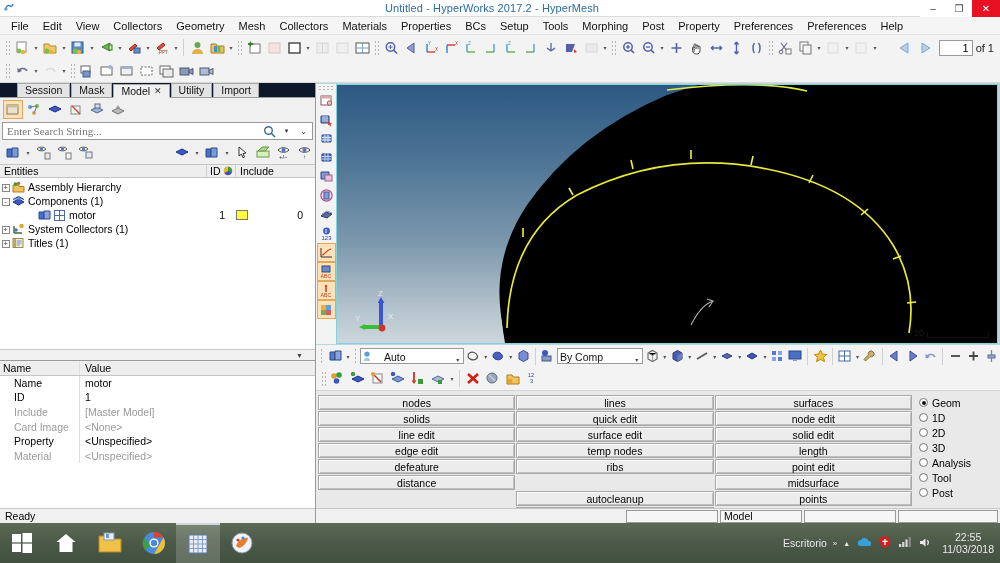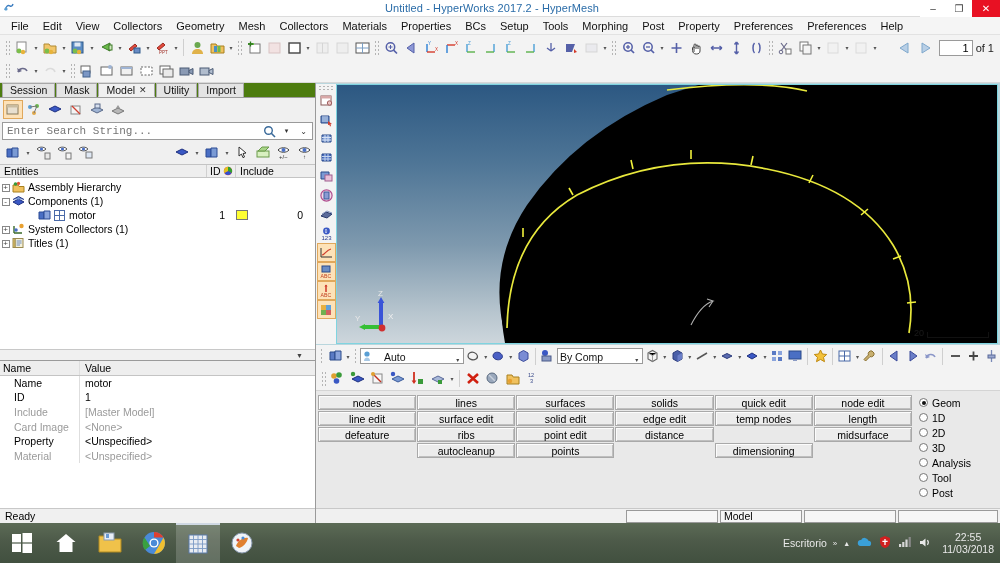--- a/index.html
+++ b/index.html
@@ -59,39 +59,39 @@
     text-align: right; font-size: 11px; padding-right: 3px; line-height: 14px;
   }
   .pageof { font-size: 11px; margin-left: 3px; color: #222; }
 
   
   .mainsplit { display: flex; flex: 1 1 auto; min-height: 0; }
 
   
   .browser { width: 316px; background: #f0f0f0; display: flex; flex-direction: column;
     border-right: 1px solid #9a9a9a; }
-  .btabs { height: 15px; display: flex; align-items: flex-start; background: #4d7c0f;
-    border-bottom: 1px solid #9c9c9c; padding-left: 2px; }
+  .btabs { height: 15px; display: flex; align-items: flex-end; background: #0f172a;
+    border-bottom: 1px solid #9c9c9c; padding-left: 17px; }
   .btab {
     height: 14px; padding: 0 7px; font-size: 10.5px; line-height: 13px;
     background: #e4e4e4; border: 1px solid #a8a8a8; border-bottom: none;
     margin-right: 1px; color: #111; display: flex; align-items: center; gap: 4px;
   }
   .btab.active { background: #f0f0f0; border-bottom: 1px solid #f0f0f0; margin-bottom: -1px; font-weight: normal; }
   .btab .xmark { font-size: 9px; color: #333; }
 
   .bicons { height: 23px; display: flex; align-items: center; padding-left: 3px; gap: 1px;
     background: #f0f0f0; }
   .bicon { width: 20px; height: 19px; display: flex; align-items: center; justify-content: center; }
   .bicon.sel { background: #fde2b8; border: 1px solid #e0a85c; }
 
   .searchrow { height: 18px; margin: 1px 2px 0 2px; display: flex; align-items: center;
     border: 1px solid #9a9a9a; background: #fff; }
   .searchinput { flex: 1; border: none; outline: none; font-size: 11px; padding-left: 4px;
-    color: #555; font-family: Liberation Mono, monospace; height: 16px; background: transparent; }
+    color: #555; font-family: Liberation Serif, serif; height: 16px; background: transparent; }
   .srch-ico { width: 17px; display: flex; align-items: center; justify-content: center; }
 
   .filterrow { height: 24px; display: flex; align-items: center; padding-left: 3px; gap: 1px; background: #f0f0f0; }
   .spacer-flex { flex: 1; }
 
   .colhdr { height: 14px; display: flex; align-items: center; background: #eeeeee;
     border-top: 1px solid #c4c4c4; border-bottom: 1px solid #c4c4c4; font-size: 10.5px; }
   .colhdr .c1 { flex: 1; padding-left: 4px; border-right: 1px solid #d0d0d0; }
   .colhdr .c2 { width: 28px; padding-left: 3px; display: flex; align-items: center; gap: 2px; }
   .colhdr .c3 { width: 80px; padding-left: 4px; border-left: 1px solid #d0d0d0; }
@@ -151,21 +151,21 @@
     padding-left: 3px; border-bottom: 1px solid #d4d4d4; }
   .selbox {
     height: 16px; border: 1px solid #9a9a9a; background: #fff; display: flex; align-items: flex-end;
     font-size: 10.5px; padding-left: 2px; gap: 7px;
   }
   .selbox .lbl { color: #111; }
   .selbox .dd { margin-left: auto; width: 11px; text-align: center; font-size: 6px; color: #444; }
 
   
   .panelarea { flex: 1; display: flex; background: #e9e9e9; padding: 4px 2px 2px 2px; min-height: 0; }
-  .panelgrid { flex: 1; display: grid; grid-template-columns: repeat(6, 1fr);
+  .panelgrid { flex: 1; display: grid; grid-template-columns: repeat(3, 1fr);
     grid-auto-rows: 15px; gap: 1px 1px; align-content: start; }
   .pbtn {
     background: #ececec; border: 1px solid #a9a9a9; font-size: 10.5px; color: #000;
     display: flex; align-items: center; justify-content: center; height: 15px;
     box-shadow: inset 1px 1px 0 #fcfcfc, inset -1px -1px 0 #bfbfbf;
   }
   .pbtn.blank { background: transparent; border: none; box-shadow: none; }
   .radios { width: 86px; padding-left: 7px; display: flex; flex-direction: column; gap: 0; }
   .radio { display: flex; align-items: center; gap: 4px; height: 15px; font-size: 10.5px; }
   .radio .dot {

